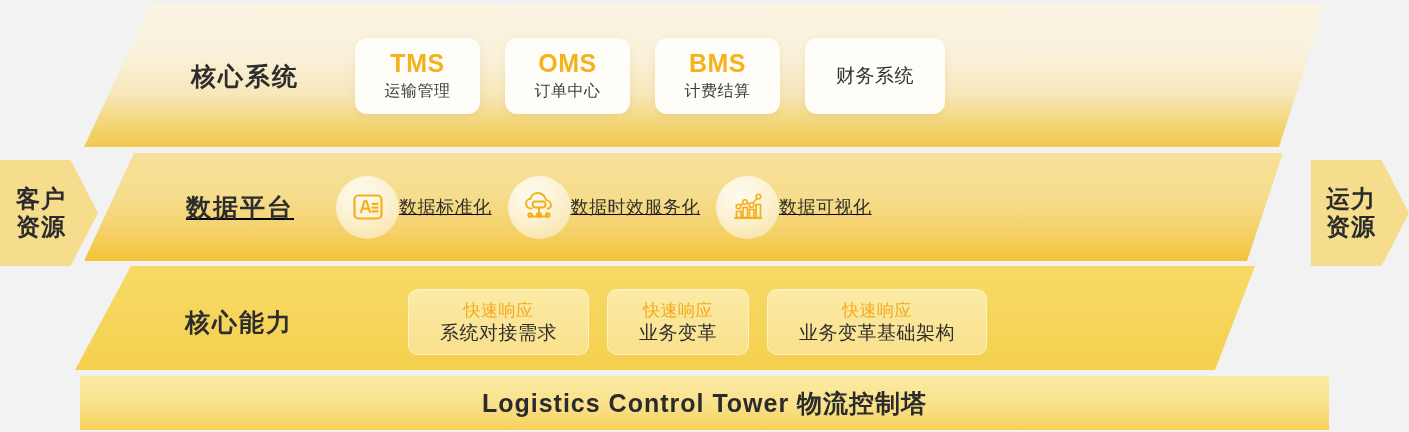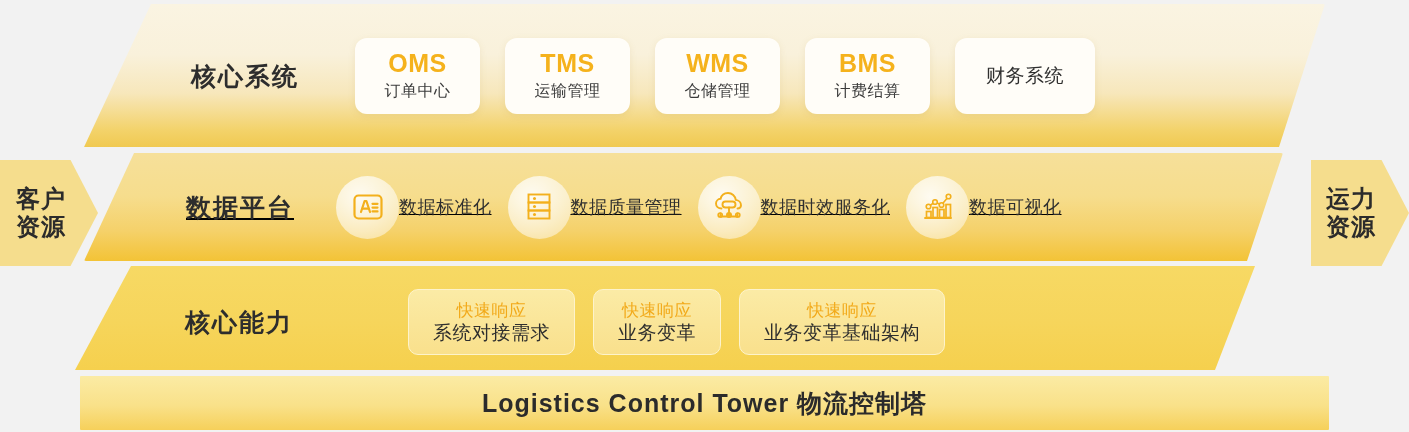--- a/index.html
+++ b/index.html
@@ -172,21 +172,21 @@
     display: flex;
     align-items: center;
     gap: 18px;
     margin-left: 75px;
   }
   .cap-card {
     background: linear-gradient(180deg, #fbeba6 0%, #f9e08c 100%);
     border: 1px solid #fdf3cb;
     border-radius: 10px;
     height: 64px;
-    padding: 0 24px;
+    padding: 0 31px;
     display: flex;
     flex-direction: column;
     align-items: center;
     justify-content: center;
   }
   .cap-card .top {
     font-size: 17px;
     color: #f2aa1a;
     letter-spacing: .5px;
     line-height: 1.25;
@@ -233,33 +233,29 @@
   <div id="side-right" class="side-tag">
     <span>运力</span>
     <span>资源</span>
   </div>
 
   <div id="band-core-systems" class="band">
     <div class="band-label">核心系统</div>
     <div class="items">
 
       <div class="sys-card">
+        <div class="abbr">TMS</div>
+        <div class="cn">运输管理</div>
+      </div>
+
+      <div class="sys-card">
         <div class="abbr">OMS</div>
         <div class="cn">订单中心</div>
       </div>
 
-      <div class="sys-card">
-        <div class="abbr">TMS</div>
-        <div class="cn">运输管理</div>
-      </div>
-
-      <div class="sys-card">
-        <div class="abbr">WMS</div>
-        <div class="cn">仓储管理</div>
-      </div>
 
       <div class="sys-card">
         <div class="abbr">BMS</div>
         <div class="cn">计费结算</div>
       </div>
 
       <div class="sys-card no-abbr wide">
         <div class="cn">财务系统</div>
       </div>
 
@@ -275,33 +271,20 @@
           <svg class="icon-svg" width="34" height="34" viewBox="0 0 34 34" fill="none">
             <rect x="3.5" y="5.5" width="27" height="23" rx="4" stroke="#f3b01c" stroke-width="2.2"></rect>
             <path d="M10 22 L13.6 11 L15.4 11 L19 22" stroke="#f3b01c" stroke-width="2.2" stroke-linecap="round" stroke-linejoin="round" fill="none"></path>
             <path d="M11.5 18.6 H17.4" stroke="#f3b01c" stroke-width="2.2" stroke-linecap="round"></path>
             <path d="M21.5 13.8 H26.5 M21.5 17.6 H26.5 M21.5 21.4 H26.5" stroke="#f3b01c" stroke-width="2.2" stroke-linecap="round"></path>
           </svg>
         </div>
         <div class="dp-text">数据标准化</div>
       </div>
 
-      <div class="dp-item">
-        <div class="dp-circle">
-          <svg class="icon-svg" width="34" height="34" viewBox="0 0 34 34" fill="none">
-            <rect x="6.5" y="4.5" width="21" height="8" stroke="#f3b01c" stroke-width="1.9"></rect>
-            <rect x="6.5" y="12.5" width="21" height="8" stroke="#f3b01c" stroke-width="1.9"></rect>
-            <rect x="6.5" y="20.5" width="21" height="8" stroke="#f3b01c" stroke-width="1.9"></rect>
-            <circle cx="12.5" cy="8.5" r="1.5" fill="#f3b01c"></circle>
-            <circle cx="12.5" cy="16.5" r="1.5" fill="#f3b01c"></circle>
-            <circle cx="12.5" cy="24.5" r="1.5" fill="#f3b01c"></circle>
-          </svg>
-        </div>
-        <div class="dp-text">数据质量管理</div>
-      </div>
 
       <div class="dp-item">
         <div class="dp-circle">
           <svg class="icon-svg" width="36" height="36" viewBox="0 0 36 36" fill="none">
             <path d="M10.5 19.5 C7.2 19.5 5 17.3 5 14.6 C5 12 7 10 9.6 9.8 C10.4 6.4 13.4 4 17 4 C21 4 24.3 7 24.8 10.9 C27.7 11.2 30 13.6 30 16.3 C30 18.1 28.8 19.5 26.5 19.5" stroke="#f3b01c" stroke-width="1.9" stroke-linecap="round" fill="none"></path>
             <rect x="11.5" y="12.5" width="13" height="6" rx="3" stroke="#f3b01c" stroke-width="1.9"></rect>
             <path d="M18 18.5 V24" stroke="#f3b01c" stroke-width="1.9" stroke-linecap="round"></path>
             <path d="M9.5 27.5 H26.5" stroke="#f3b01c" stroke-width="1.9" stroke-linecap="round"></path>
             <path d="M9.5 24.5 V27.5 M26.5 24.5 V27.5" stroke="#f3b01c" stroke-width="1.9" stroke-linecap="round"></path>
             <circle cx="18" cy="26" r="3" fill="#f3b01c"></circle>

